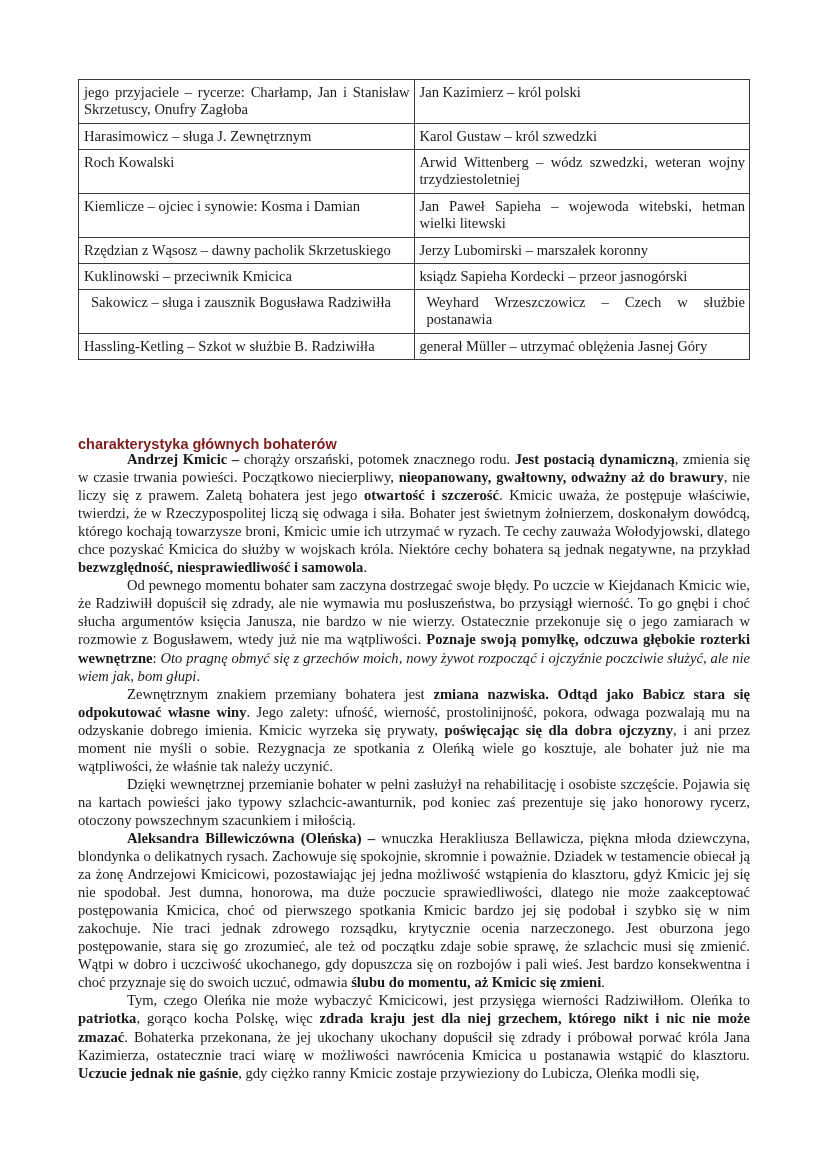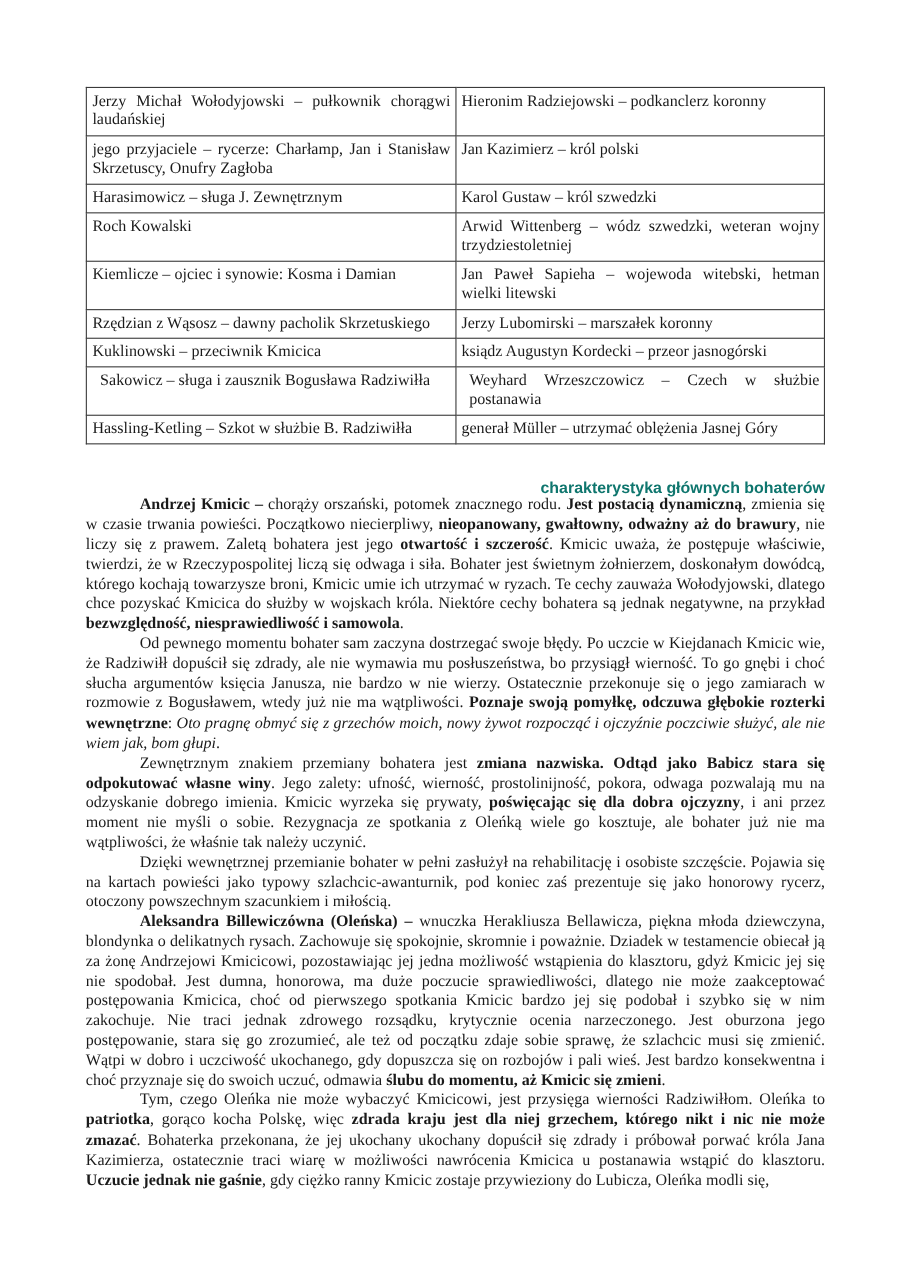--- a/index.html
+++ b/index.html
@@ -13,39 +13,35 @@
   table.chars td.l { width: 325px; }
   table.chars tr.r1 td { height: 35px; }
   table.chars tr.r2 td { height: 35px; }
   table.chars tr.r3 td { height: 16px; }
   table.chars tr.r4 td { height: 35px; margin-left: 24px; }
   table.chars tr.r5 td { height: 35px; }
   table.chars tr.r6 td { height: 17px; }
   table.chars tr.r7 td { height: 16px; }
   table.chars tr.r8 td { height: 35px; padding-left: 12px; }
   table.chars tr.r9 td { height: 17px; }
-  .heading { position: absolute; left: 78px; top: 436px; width: 672px; text-align: right;
+  .heading { position: absolute; left: 78px; top: 436px; width: 672px; text-align: left;
              font-family: "Liberation Sans", sans-serif; font-weight: bold;
-             font-size: 14.5px; color: #0f766e; }
+             font-size: 14.5px; color: #7f1d1d; }
   .body-text { position: absolute; left: 78px; top: 450px; width: 672px;
                font-size: 14.6px; line-height: 18.05px; text-align: justify; }
   .body-text p { margin: 0; text-indent: 49px; }
   .body-text b { font-weight: bold; }
   .body-text i { font-style: italic; }
 </style>
 </head>
 <body>
 
 <div class="page">
   <table class="chars">
     <tbody>
-      <tr class="r1">
-        <td class="l">Jerzy Michał Wołodyjowski – pułkownik chorągwi laudańskiej</td>
-        <td>Hieronim Radziejowski – podkanclerz koronny</td>
-      </tr>
       <tr class="r2">
         <td class="l">jego przyjaciele – rycerze: Charłamp, Jan i Stanisław Skrzetuscy, Onufry Zagłoba</td>
         <td>Jan Kazimierz – król polski</td>
       </tr>
       <tr class="r3">
         <td class="l">Harasimowicz – sługa J. Zewnętrznym</td>
         <td>Karol Gustaw – król szwedzki</td>
       </tr>
       <tr class="r4">
         <td class="l">Roch Kowalski</td>
@@ -54,21 +50,21 @@
       <tr class="r5">
         <td class="l">Kiemlicze – ojciec i synowie: Kosma i Damian</td>
         <td>Jan Paweł Sapieha – wojewoda witebski, hetman wielki litewski</td>
       </tr>
       <tr class="r6">
         <td class="l">Rzędzian z Wąsosz – dawny pacholik Skrzetuskiego</td>
         <td>Jerzy Lubomirski – marszałek koronny</td>
       </tr>
       <tr class="r7">
         <td class="l">Kuklinowski – przeciwnik Kmicica</td>
-        <td>ksiądz Augustyn Kordecki – przeor jasnogórski</td>
+        <td>ksiądz Sapieha Kordecki – przeor jasnogórski</td>
       </tr>
       <tr class="r8">
         <td class="l">Sakowicz – sługa i zausznik Bogusława Radziwiłła</td>
         <td>Weyhard Wrzeszczowicz – Czech w służbie postanawia</td>
       </tr>
       <tr class="r9">
         <td class="l">Hassling-Ketling – Szkot w służbie B. Radziwiłła</td>
         <td>generał Müller – utrzymać oblężenia Jasnej Góry</td>
       </tr>
     </tbody>

